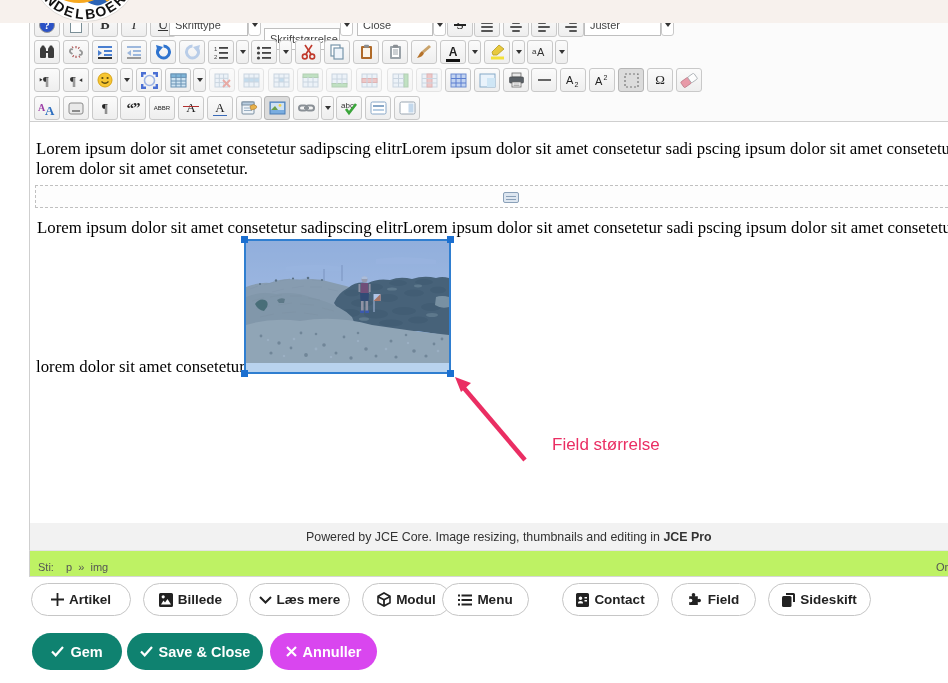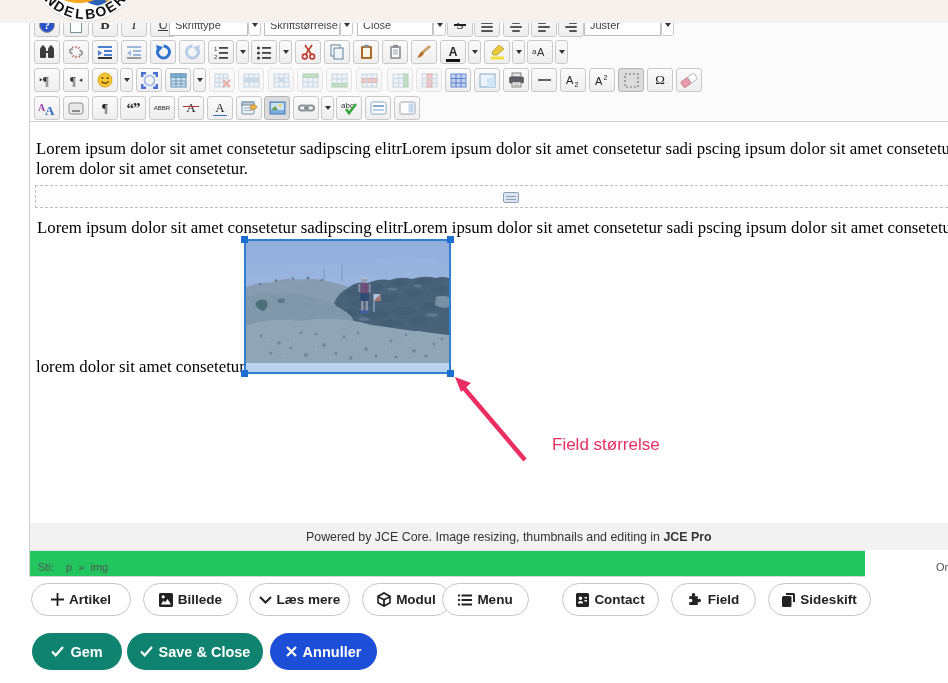--- a/index.html
+++ b/index.html
@@ -15,42 +15,42 @@
 .lns{display:flex;flex-direction:column;gap:2px}
 .lns i{display:block;height:2px;background:#555;border-radius:1px}
 </style></head>
 <body>
 
 <div class="abs" id="toolbarbg" style="left:29px;top:0;width:919px;height:122px;background:#fbfbfb;border-left:1px solid #cfcfcf;border-bottom:1px solid #cfcfcf"></div>
 <div class="abs" id="contentarea" style="left:29px;top:122px;width:919px;height:401px;background:#fff;border-left:1px solid #cfcfcf"></div>
 <div class="abs" id="footstrip" style="left:29px;top:523px;width:919px;height:27px;background:#f2f2f2;border-left:1px solid #cfcfcf;font-size:12.4px;color:#333">
     <span class="abs" style="left:276px;top:7px">Powered by JCE Core. Image resizing, thumbnails and editing in <b>JCE&nbsp;Pro</b></span>
   </div>
-<div class="abs" id="statusbar" style="left:29px;top:550px;width:836px;height:27px;background:#22c55e;border-left:1px solid #cfcfcf;border-top:1px solid #e3e3e3;border-bottom:1px solid #d6d6d6;font-size:11px;color:#555">
+<div class="abs" id="statusbar" style="left:29px;top:550px;width:919px;height:27px;background:#bef264;border-left:1px solid #cfcfcf;border-top:1px solid #e3e3e3;border-bottom:1px solid #d6d6d6;font-size:11px;color:#555">
   <span class="abs" style="left:8px;top:10px">Sti:</span>
   <span class="abs" style="left:36px;top:10px">p&nbsp;&nbsp;»&nbsp;&nbsp;img</span>
   <span class="abs" style="left:906px;top:10px;white-space:nowrap">Ord: 31</span>
 </div>
 
 <div class="tb" style="left:34px;top:13px">
     <svg width="16" height="16" viewBox="0 0 16 16">
       <circle cx="8" cy="8" r="7.5" fill="#2b52c6"></circle>
       <circle cx="8" cy="8" r="7.5" fill="none" stroke="#9a9a9a" stroke-width="1"></circle>
       <text x="8" y="12" font-size="11" font-weight="bold" fill="#fff" text-anchor="middle" font-family="'Liberation Serif',serif">?</text>
     </svg>
   </div>
 <div class="tb" style="left:63px;top:13px">
     <span style="width:12px;height:15px;border:1px solid #7a8e96;background:#fdfefe"></span>
   </div>
 <div class="tb" style="left:92px;top:13px;font-weight:bold;font-family:'Liberation Serif',serif;font-size:14px">B</div>
 <div class="tb" style="left:121px;top:13px;font-style:italic;font-family:'Liberation Serif',serif;font-size:14px">I</div>
 <div class="tb" style="left:150px;top:13px;text-decoration:underline;font-family:'Liberation Serif',serif;font-size:14px">U</div>
 <div class="sel" style="left:169px;top:14px;width:79px">Skrifttype</div>
 <div class="tba" style="left:248px;top:14px;height:22px;background:#fff"></div>
-<div class="sel" style="left:264px;top:14px;width:76px">Skriftstørrelse</div>
+<div class="sel" style="left:264px;top:28px;width:76px">Skriftstørrelse</div>
 <div class="tba" style="left:340px;top:14px;height:22px;background:#fff"></div>
 <div class="sel" style="left:357px;top:14px;width:76px">Close</div>
 <div class="tba" style="left:433px;top:14px;height:22px;background:#fff"></div>
 <div class="tb" style="left:447px;top:13px">
     <span style="position:relative;font-family:'Liberation Serif',serif;font-size:13px;color:#222">S<i style="position:absolute;left:-2px;right:-2px;top:7px;height:1.5px;background:#222"></i></span>
   </div>
 <div class="tb" style="left:474px;top:13px">
     <span class="lns">
       <i style="width:12px"></i>
       <i style="width:12px"></i>
@@ -712,15 +712,15 @@
       <path d="M4 0 H11.5 Q13 0 13 1.5 V9 H11 V2 H4 Z" fill="#222"></path>
       <rect x="0" y="3" width="9.5" height="11" rx="1.5" fill="#222"></rect>
     </svg>Sideskift</div>
 
 <div class="act" style="left:32px;width:90px;background:#0f8270"><svg width="13" height="11" viewBox="0 0 13 11">
       <path d="M1 5.5 L4.7 9.3 L12 1" fill="none" stroke="#fff" stroke-width="2.2"></path>
     </svg>Gem</div>
 <div class="act" style="left:127px;width:136px;background:#0f8270"><svg width="13" height="11" viewBox="0 0 13 11">
       <path d="M1 5.5 L4.7 9.3 L12 1" fill="none" stroke="#fff" stroke-width="2.2"></path>
     </svg>Save &amp; Close</div>
-<div class="act" style="left:270px;width:107px;background:#1d4ed8"><svg width="11" height="11" viewBox="0 0 11 11">
+<div class="act" style="left:270px;width:107px;background:#d946ef"><svg width="11" height="11" viewBox="0 0 11 11">
       <path d="M1 1 L10 10 M10 1 L1 10" stroke="#fff" stroke-width="2.2"></path>
     </svg>Annuller</div>
 
 </body></html>

